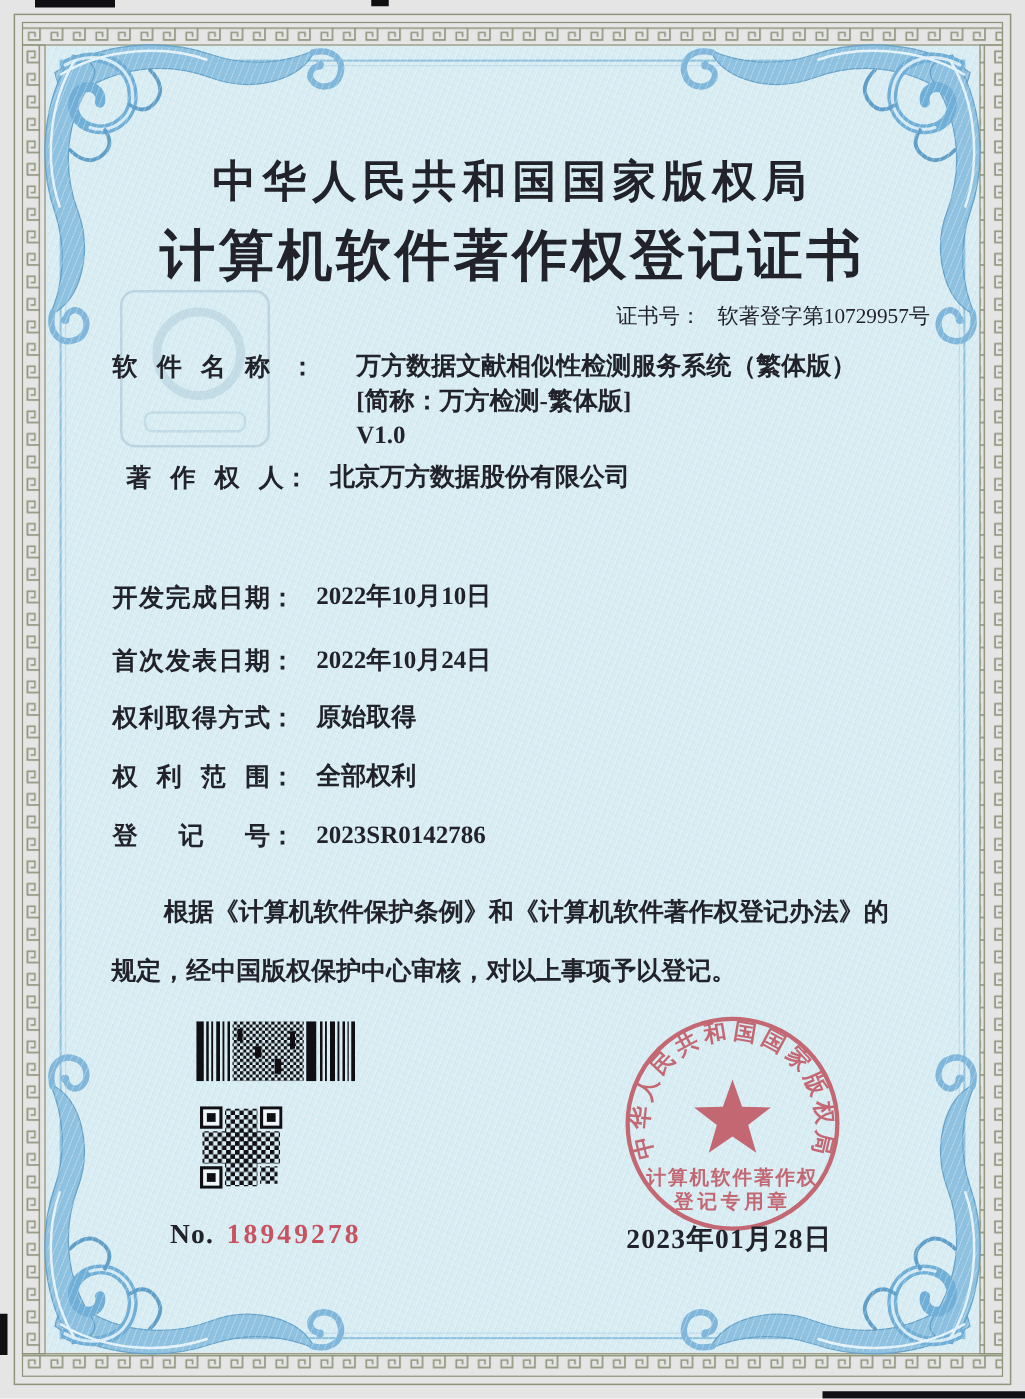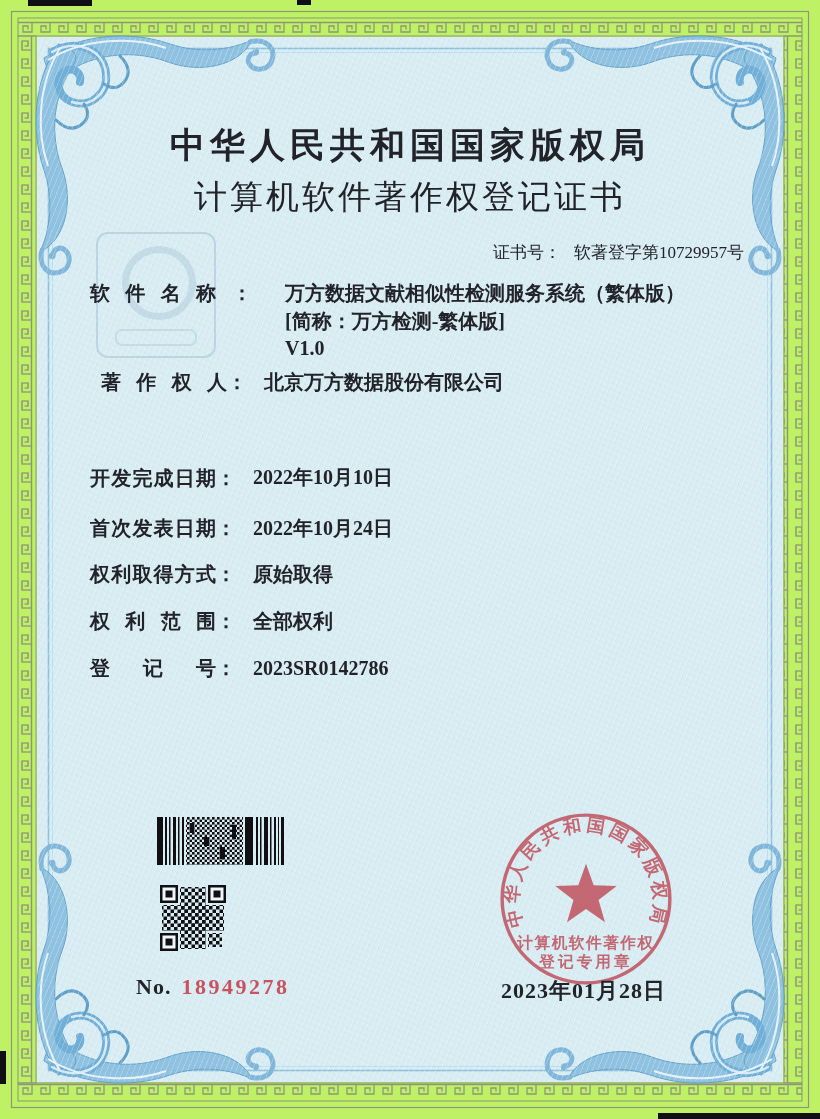--- a/index.html
+++ b/index.html
@@ -1,18 +1,18 @@
 <!DOCTYPE html>
 <html><head>
 <meta charset="utf-8">
 <style>
   html,body { margin:0; padding:0; background:#ffffff; }
   .page {
     position:relative; width:820px; height:1119px;
-    background:#bef264; overflow:hidden;
+    background:#e5e5e5; overflow:hidden;
     font-family:"Liberation Serif","DejaVu Serif",serif;
     color:#22222a;
   }
   .frame-svg { position:absolute; left:0; top:0; width:820px; height:1119px; }
   .texture {
     position:absolute; left:38px; top:38px; width:744px; height:1043px;
     background:
       repeating-linear-gradient(112deg, rgba(255,255,255,.22) 0 1px, rgba(130,180,210,.06) 1px 2px, rgba(255,255,255,0) 2px 5px),
       repeating-linear-gradient(24deg, rgba(150,195,220,.05) 0 2px, rgba(255,255,255,0) 2px 6px);
     pointer-events:none;
@@ -28,21 +28,21 @@
   .wm .wm-pill {
     position:absolute; left:17px; bottom:10px; width:78px; height:13px;
     border:2px solid rgba(125,160,185,.22); border-radius:7px;
   }
   .title {
     position:absolute; top:122px; left:0; width:100%; text-align:center;
     font-size:35px; font-weight:bold; letter-spacing:5px; white-space:nowrap;
   }
   .subtitle {
     position:absolute; top:175px; left:0; width:100%; text-align:center;
-    font-size:33px; font-weight:normal; letter-spacing:3px; white-space:nowrap;
+    font-size:44px; font-weight:bold; letter-spacing:3px; white-space:nowrap;
   }
   .certno {
     position:absolute; top:241px; right:76px;
     font-size:17px; font-weight:normal; white-space:nowrap;margin-left:45px;
   }
   .certno .certno-val { margin-left:13px; }
   .row {
     position:absolute; left:90px; display:flex; align-items:flex-start;
     font-size:20px; font-weight:bold; white-space:nowrap;
   }
@@ -185,20 +185,24 @@
   </div>
 
   <div class="row r6">
     <span class="lbl">登记号</span>
       <span class="colon">：</span>
     <div class="vals">
         <div>2023SR0142786</div>
       </div>
   </div>
 
+  <div class="statement">
+    <div class="l1">根据《计算机软件保护条例》和《计算机软件著作权登记办法》的</div>
+    <div class="l2">规定，经中国版权保护中心审核，对以上事项予以登记。</div>
+  </div>
 
   <svg class="barcode" width="127" height="48" viewBox="0 0 127 48">
     <defs>
       <pattern id="bnoise" width="5" height="5" patternUnits="userSpaceOnUse">
         <rect width="2.6" height="2.6" fill="#101014"></rect>
         <rect x="2.6" y="2.6" width="2.4" height="2.4" fill="#101014"></rect>
       </pattern>
     </defs>
     <g fill="#101014">
       <rect x="0" width="6" height="48"></rect>

